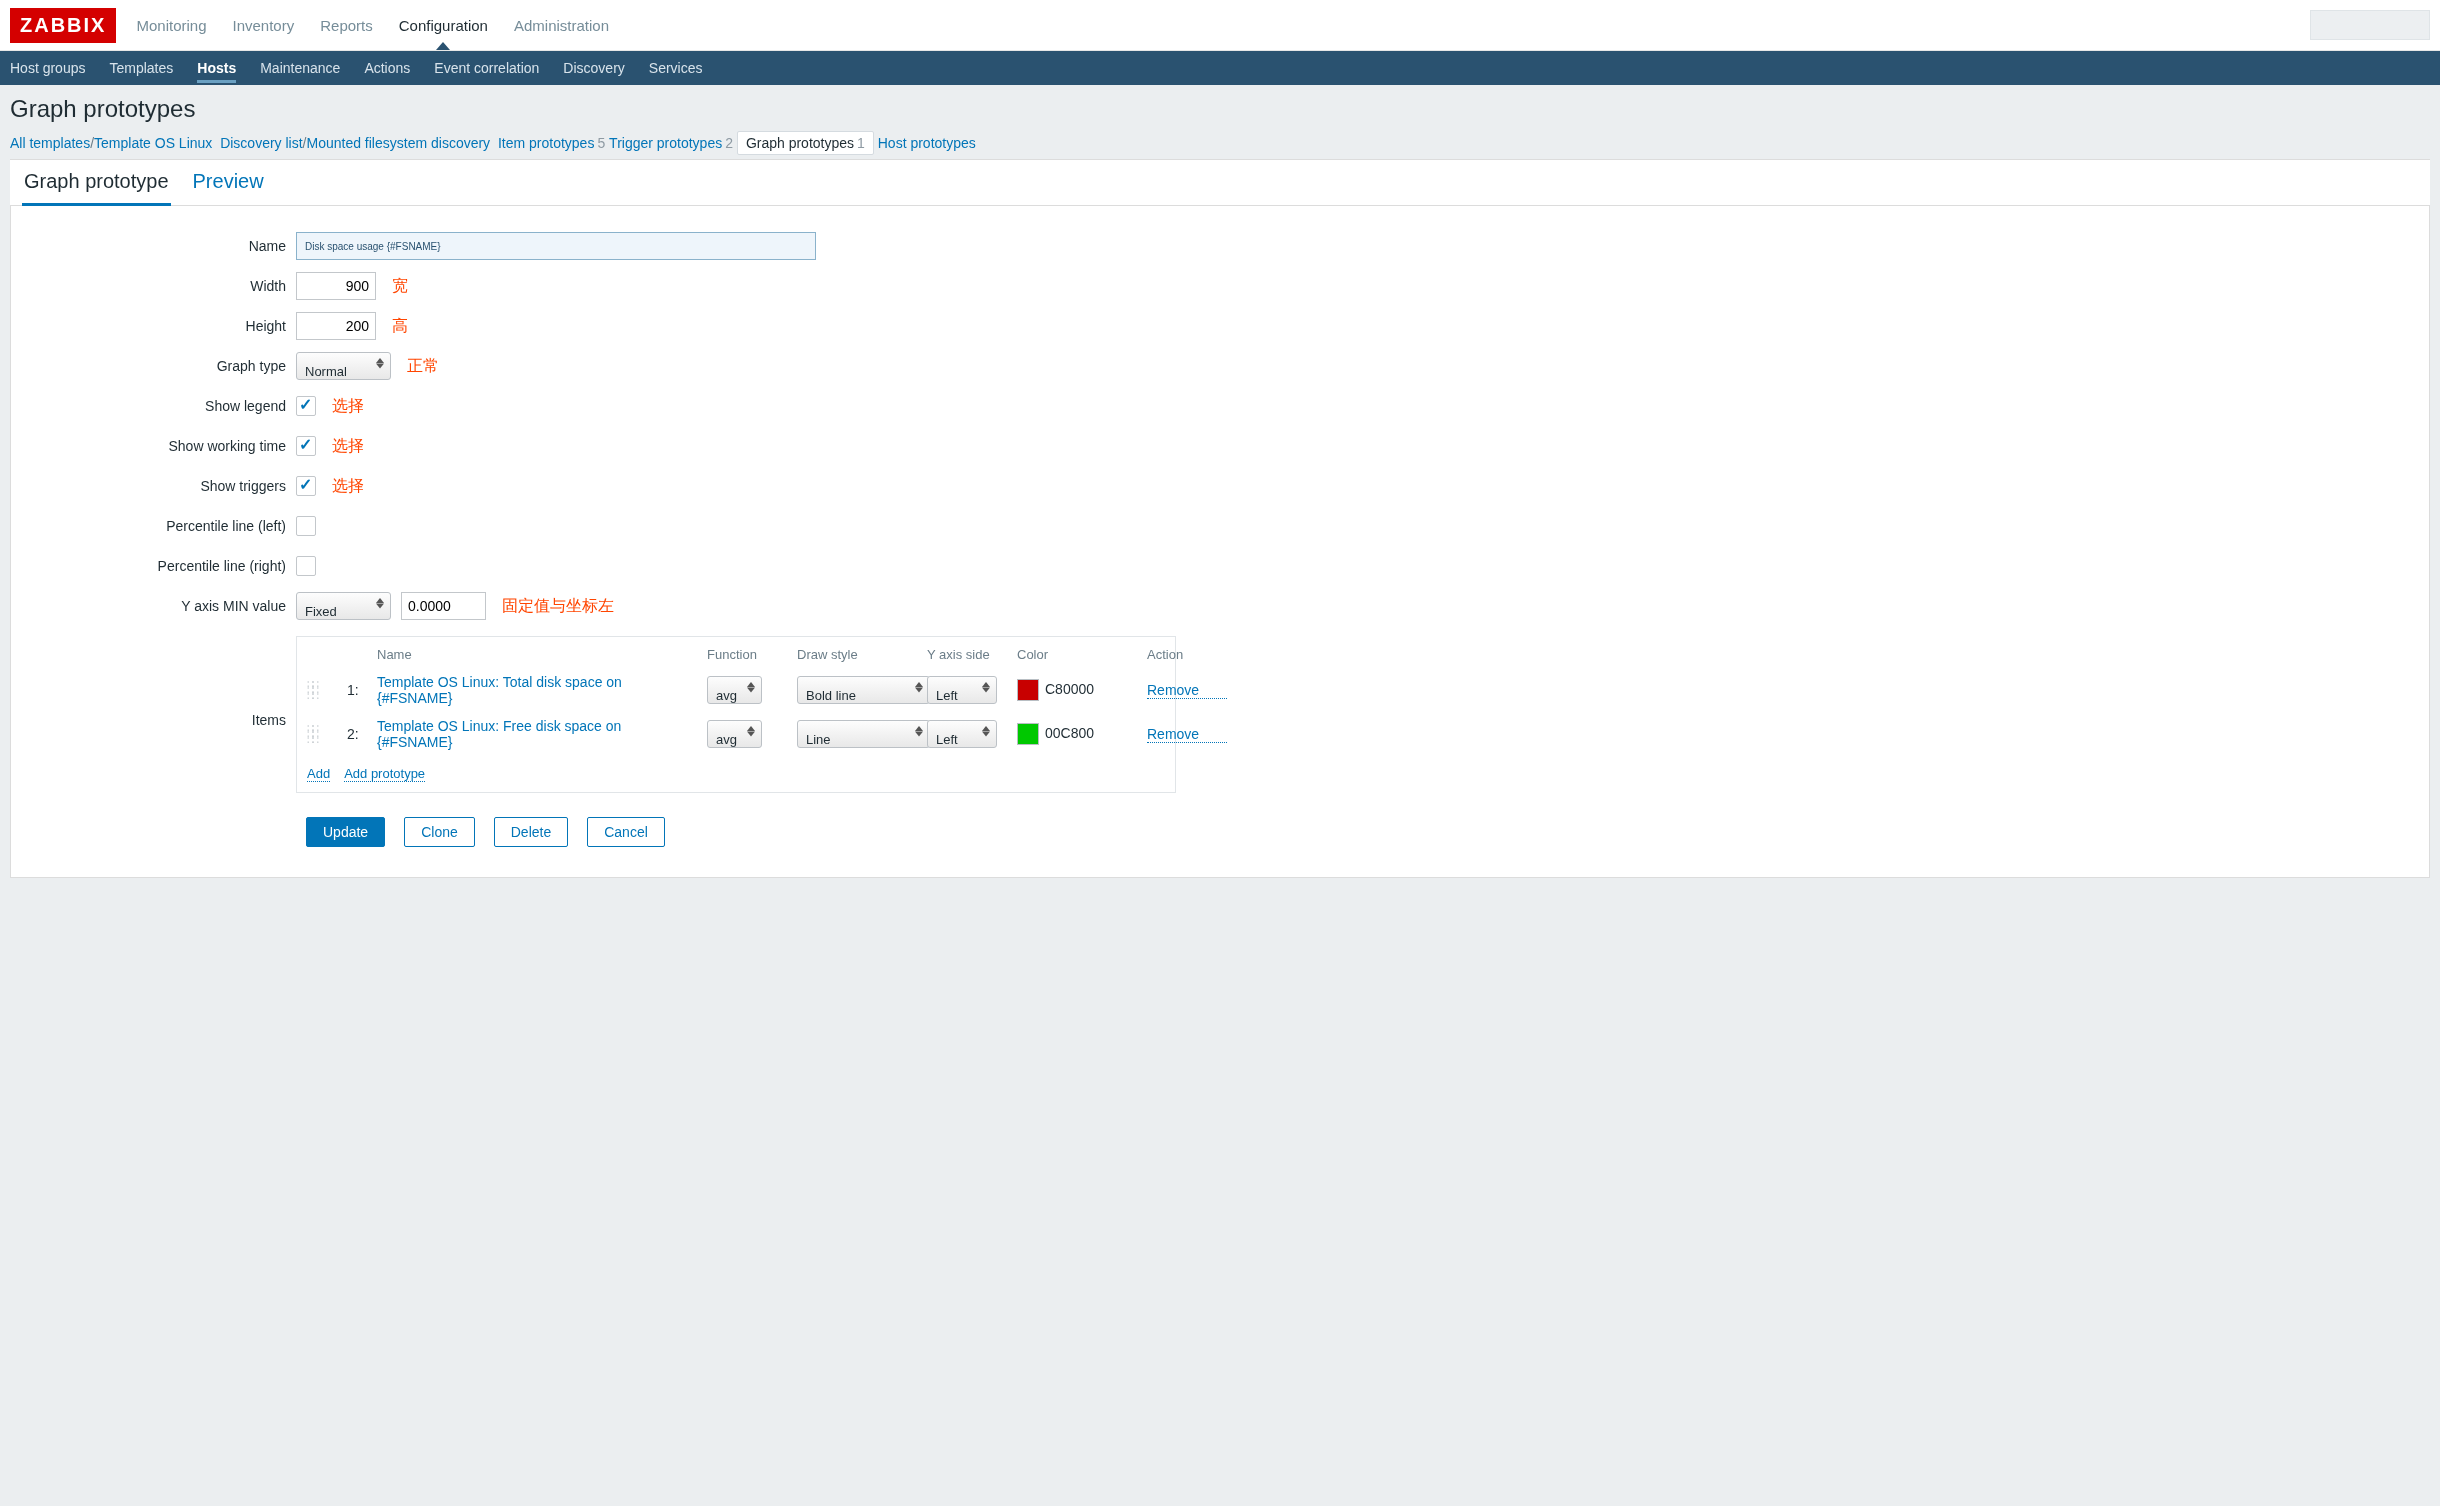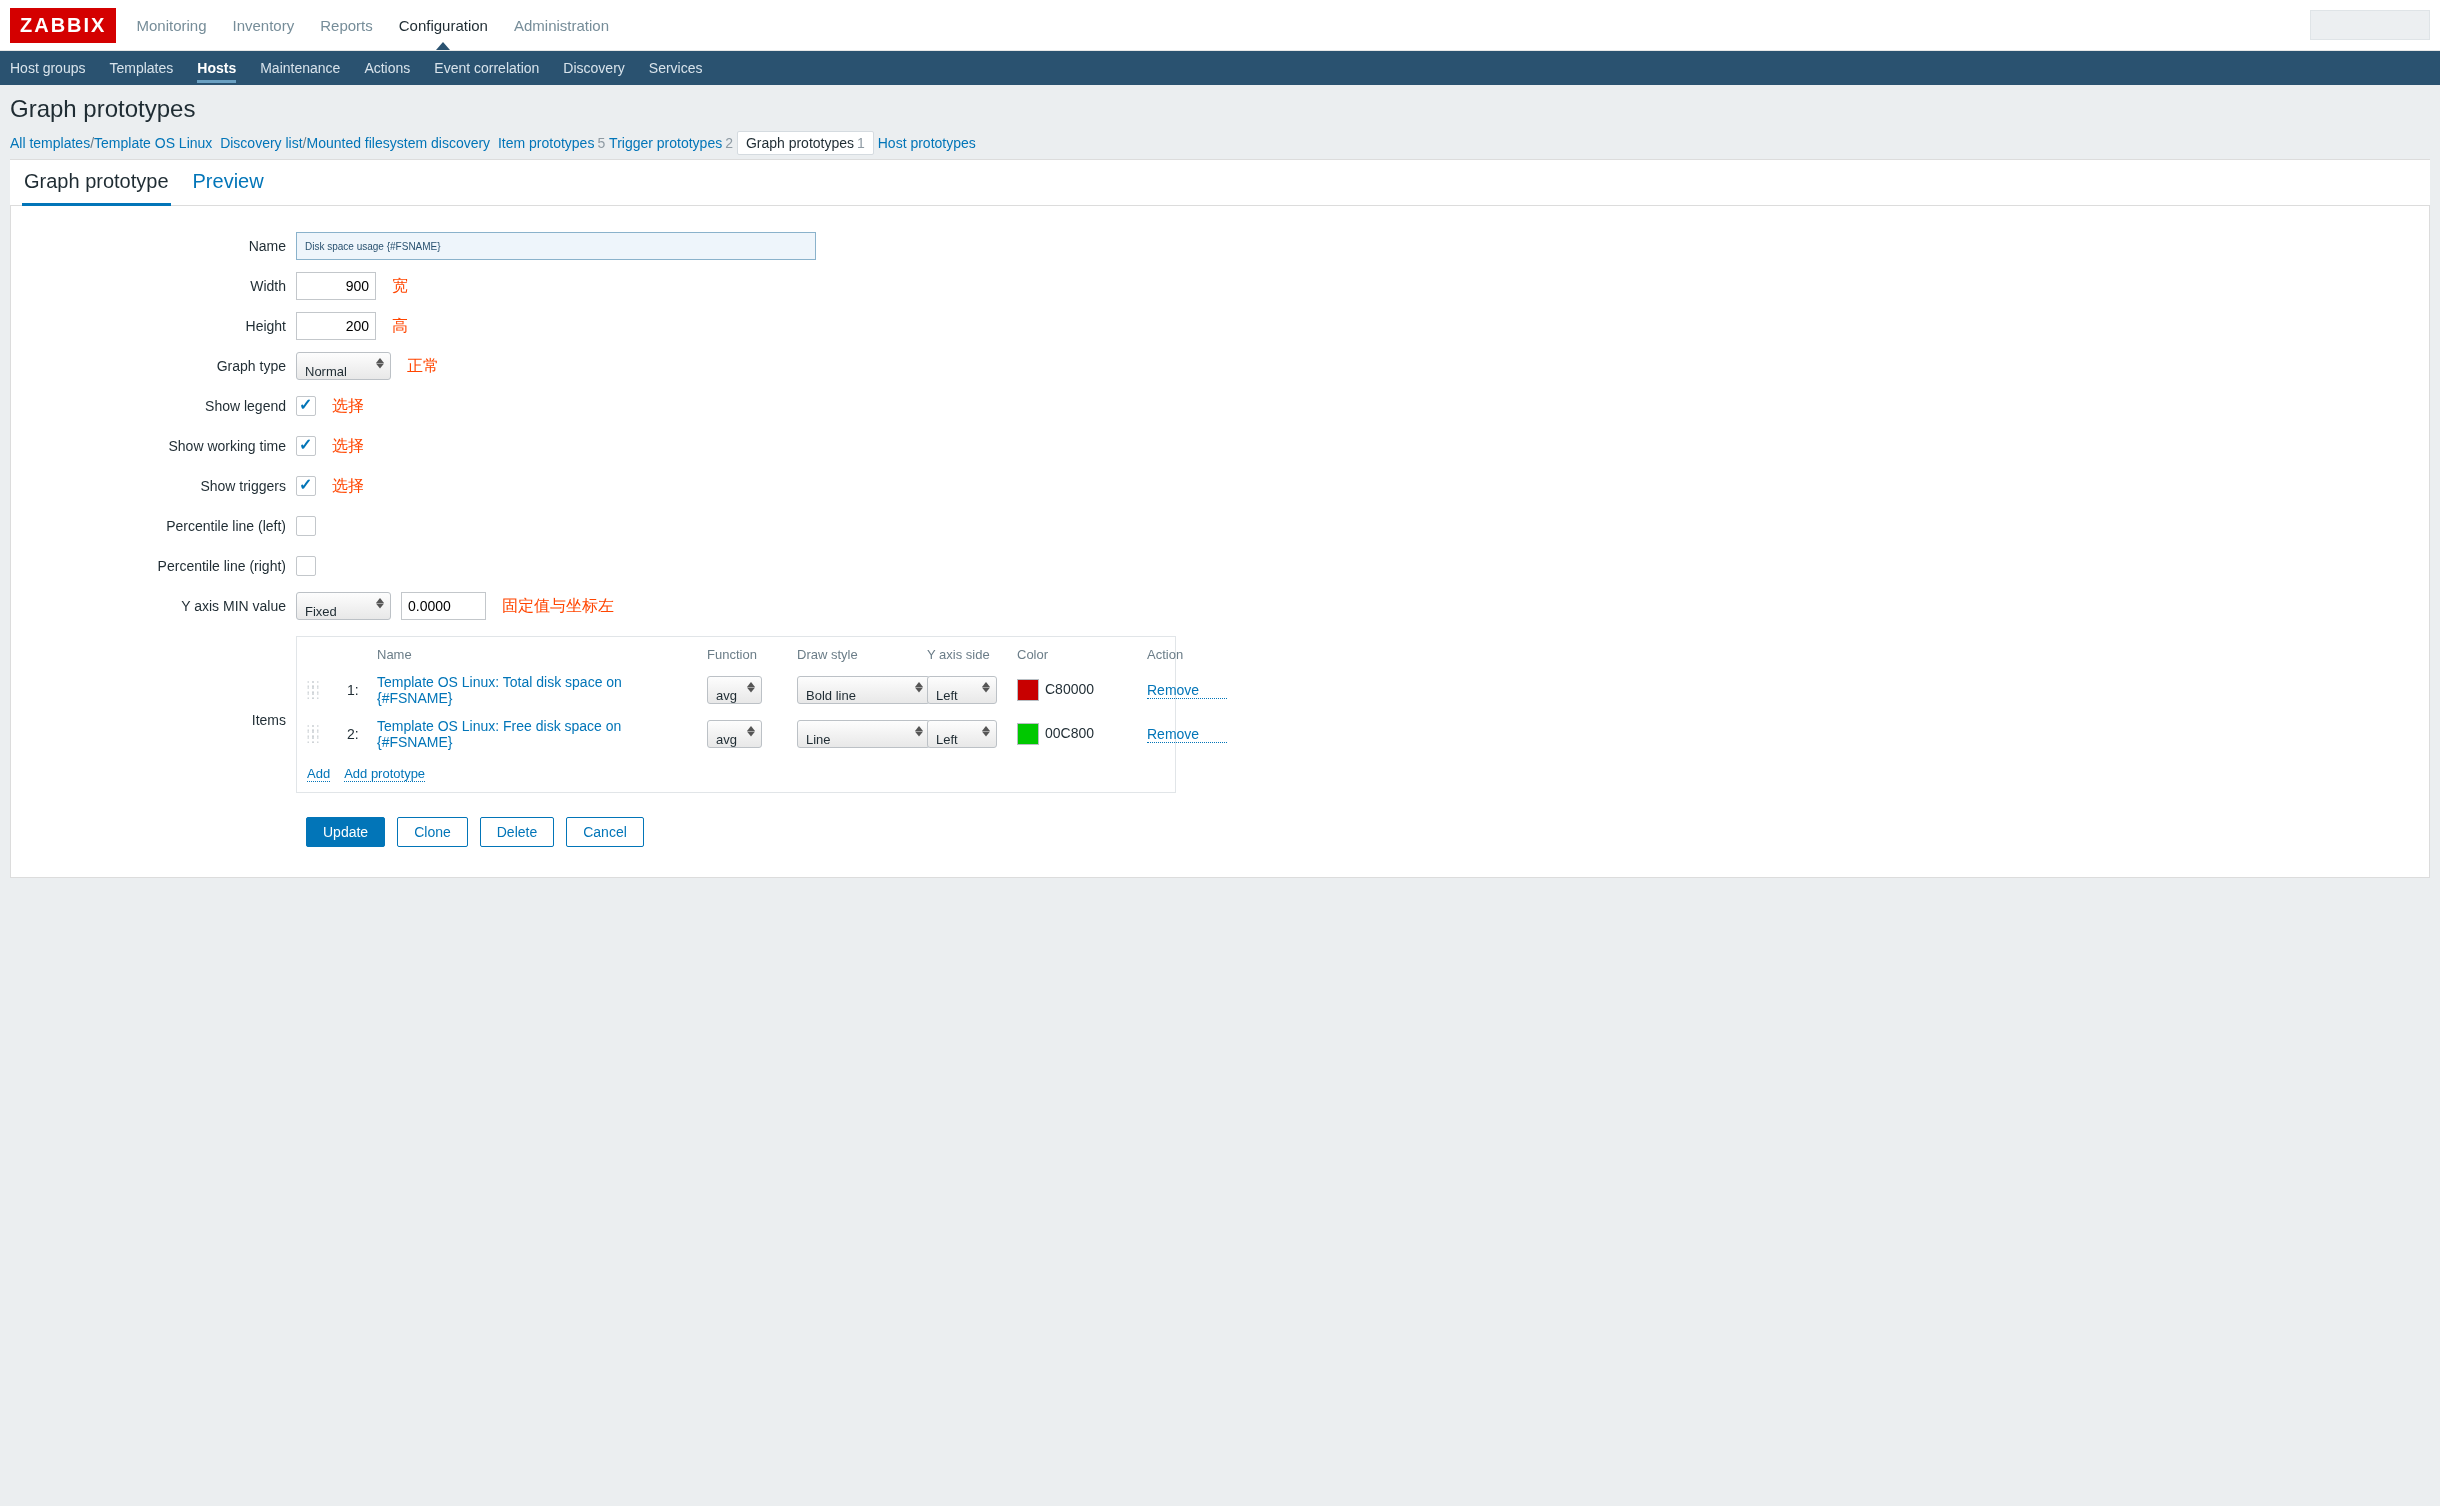--- a/index.html
+++ b/index.html
@@ -57,21 +57,21 @@
 .items-head { display: grid; grid-template-columns: 30px 20px 320px 80px 120px 80px 120px 80px; gap: 10px; padding: 10px 10px 6px 10px; color: #6b7d88; font-size: 13px; }
 .items-row { display: grid; grid-template-columns: 30px 20px 320px 80px 120px 80px 120px 80px; gap: 10px; padding: 6px 10px; align-items: center; font-size: 14px; }
 .drag { color: #c9ced2; letter-spacing: -2px; cursor: grab; font-size: 11px; line-height: 6px; }
 .items-row a.name { color: #0275b8; }
 .colorbox { width: 22px; height: 22px; border: 1px solid #b8bec3; display:inline-block; vertical-align:middle; margin-right:6px; }
 .color-c8 { background: #c80000; }
 .color-gc { background: #00c800; }
 .link-u { color: #0275b8; border-bottom: 1px dotted #0275b8; cursor:pointer; }
 .items-foot { padding: 10px; display:flex; gap: 14px; }
 
-.btnrow { display: flex; gap: 12px; padding-left: 285px; margin-top: 24px; }
+.btnrow { display: flex; gap: 19px; padding-left: 285px; margin-top: 24px; }
 .btn { height: 30px; padding: 0 16px; border-radius: 2px; font-size: 14px; cursor: pointer; display:inline-flex; align-items:center; }
 .btn-primary { background: #0275b8; color:#fff; border:1px solid #0275b8; }
 .btn-outline { background:#fff; color:#0275b8; border:1px solid #0275b8; }
 </style>
 </head>
 <body>
 
 <div class="topbar">
   <div class="logo">ZABBIX</div>
   <div class="topnav">

